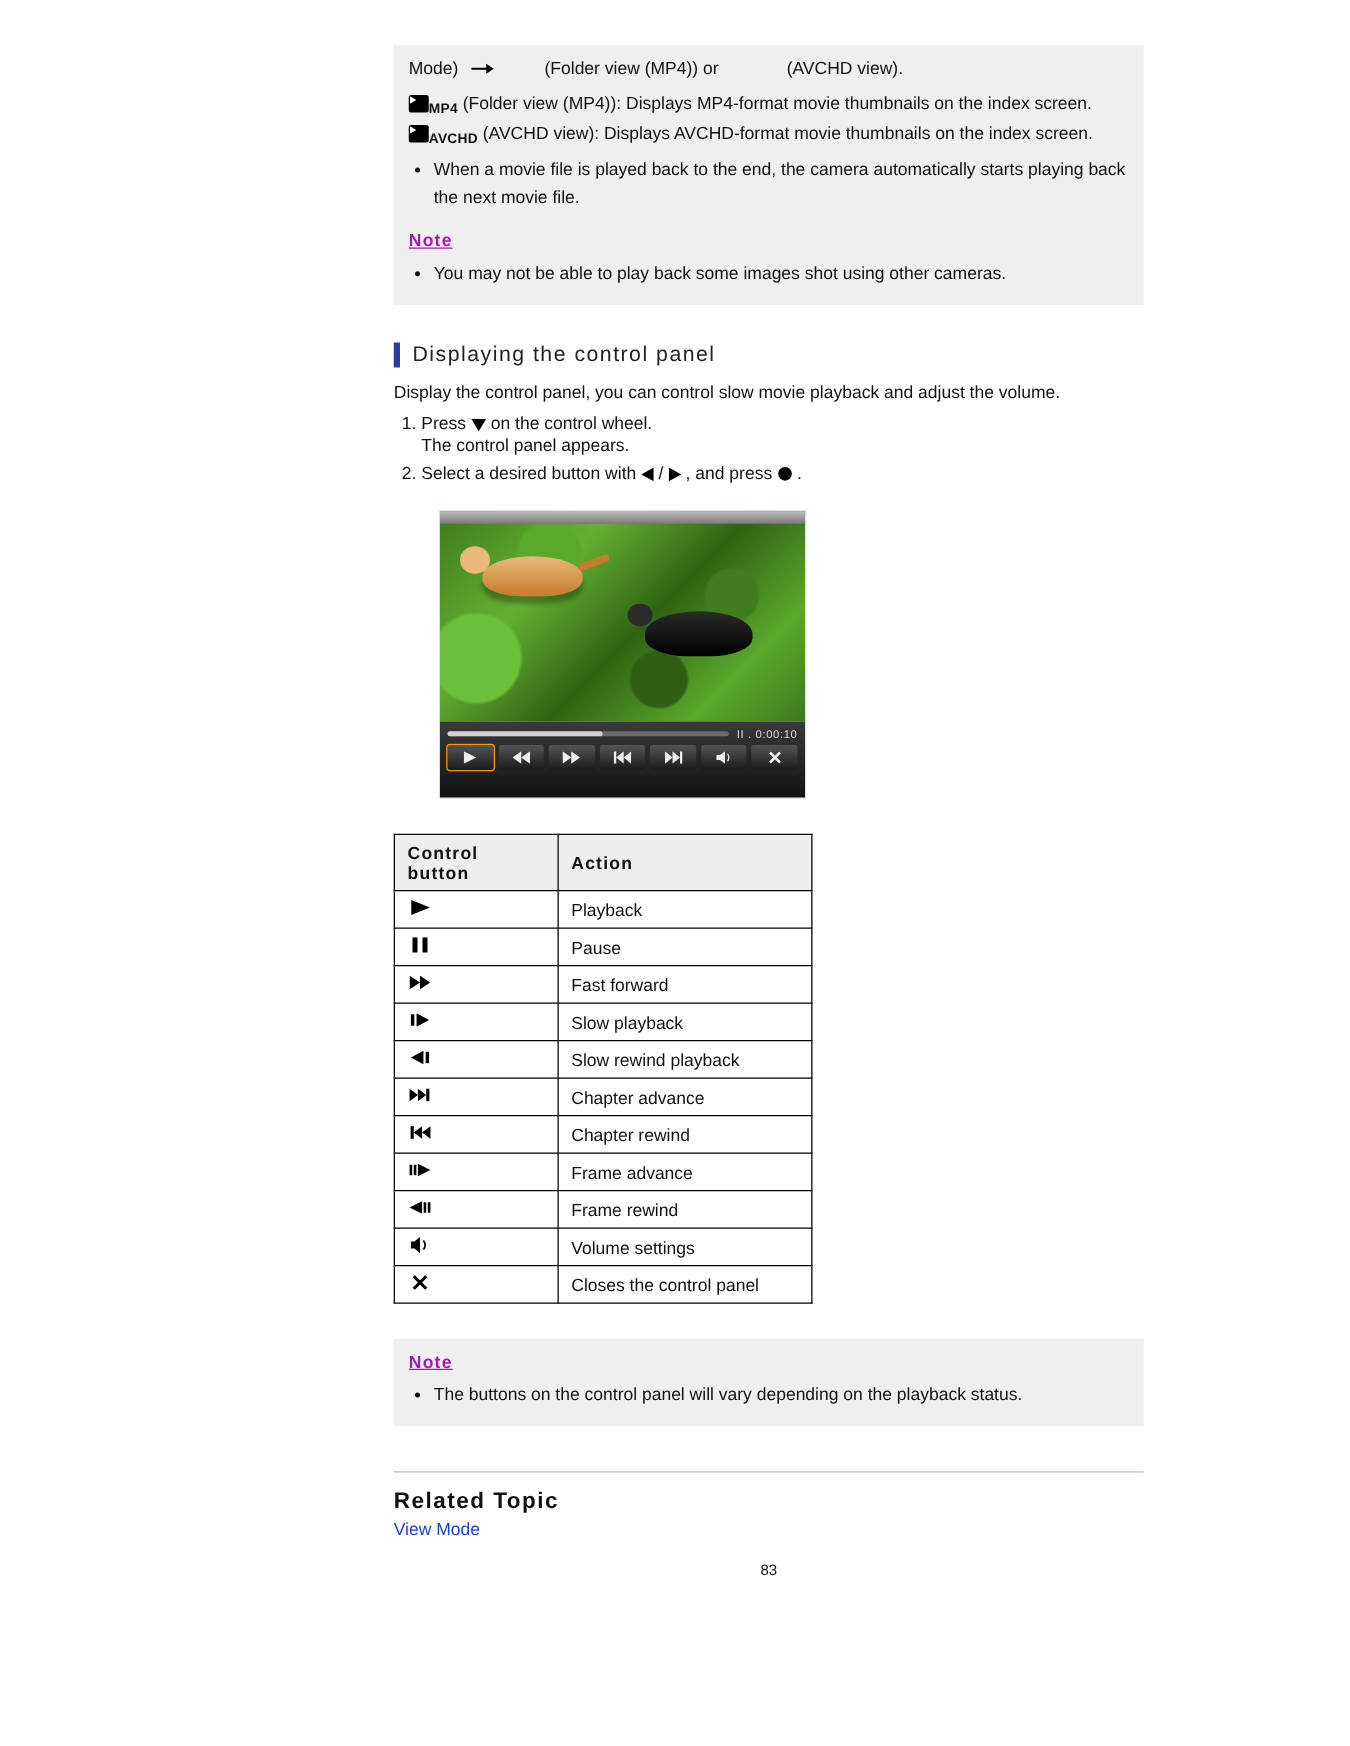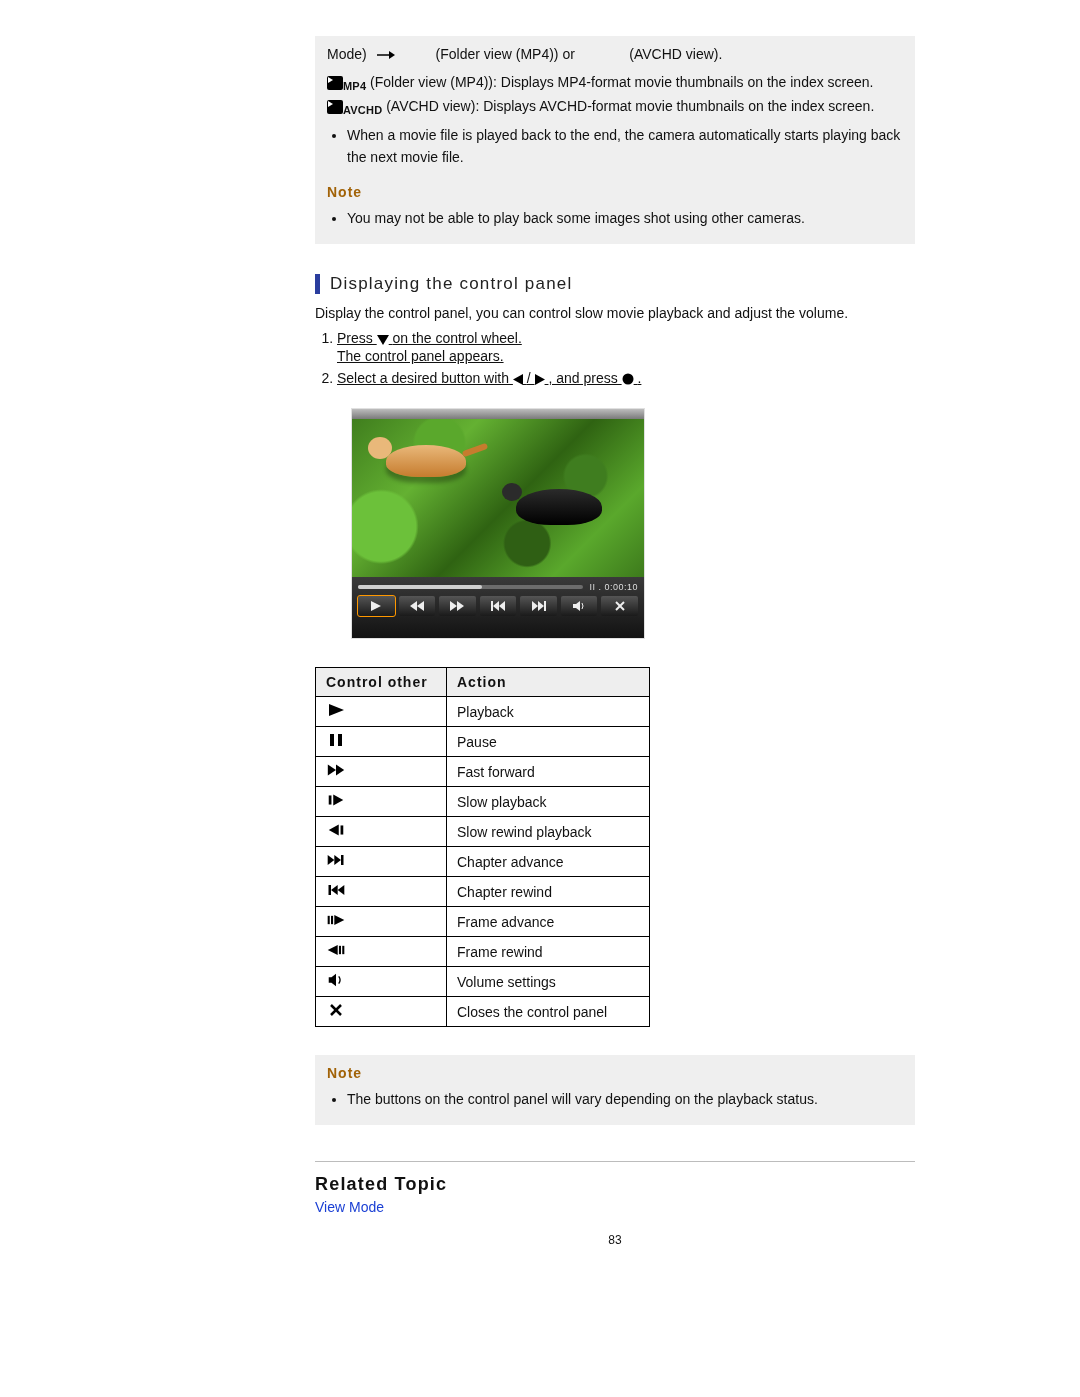--- a/index.html
+++ b/index.html
@@ -7,24 +7,24 @@
   .page{padding:36px 165px 20px 315px;}
   .gbox{background:#efefef;padding:8px 12px 10px;line-height:1.55;}
   .arrow{display:inline-block;margin:0 6px;}
   .arrow svg{vertical-align:middle;}
   .mp4badge,.avchdbadge{display:inline-block;vertical-align:-3px;position:relative;}
   .mp4badge .sq,.avchdbadge .sq{width:16px;height:14px;background:#000;border-radius:2px;display:inline-block;position:relative;}
   .mp4badge .sq::after,.avchdbadge .sq::after{content:"";position:absolute;left:1px;top:1px;width:0;height:0;border-left:5px solid #fff;border-top:3px solid transparent;border-bottom:3px solid transparent;}
   .mp4badge .lab,.avchdbadge .lab{font-weight:700;font-size:11px;letter-spacing:0.2px;}
   ul.bul{margin:4px 0 4px 20px;padding:0;}
   ul.bul li{list-style:disc;margin-bottom:4px;}
-  .note{color:#a16207;font-weight:700;letter-spacing:1px;font-size:14px;margin-top:14px;}
+  .note{color:#a21caf;font-weight:700;letter-spacing:1px;font-size:14px;margin-top:14px;text-decoration:underline;}
   h3.bar{font-size:17px;font-weight:400;letter-spacing:1.2px;color:#222;margin:30px 0 8px;padding-left:10px;border-left:5px solid #2a3d9e;}
   .body{line-height:1.6;}
-  ol.steps{margin:6px 0 10px 0;padding-left:22px;text-decoration:underline;}
+  ol.steps{margin:6px 0 10px 0;padding-left:22px;}
   ol.steps li{margin-bottom:6px;}
   .mini{display:inline-block;vertical-align:-2px;}
   .preview{margin:20px 0 28px 36px;width:292px;border:1px solid #e0e0e0;}
   .pv-img{position:relative;height:168px;overflow:hidden;}
   .grass{position:absolute;inset:0;background:
     radial-gradient(circle at 30% 20%, #5aa82c 0 10%, transparent 11%),
     radial-gradient(circle at 80% 40%, #3f7d1f 0 8%, transparent 9%),
     radial-gradient(circle at 10% 70%, #6cc13a 0 12%, transparent 13%),
     radial-gradient(circle at 60% 80%, #2f5f14 0 10%, transparent 11%),
     linear-gradient(135deg,#3d7a1c,#64b132 30%,#2f6312 55%,#5aa82c 80%,#3d7a1c);}
@@ -177,21 +177,21 @@
             </svg>
           </div>
       </div>
     </div>
   </div>
 
   
   <table class="cp">
     <tbody>
         <tr>
-      <th>Control other</th>
+      <th>Control button</th>
       <th>Action</th>
     </tr>
     <tr>
           <td class="ic"><svg class="ico" viewBox="0 0 20 14">
               <polygon points="3,1 3,13 18,7" fill="#000"></polygon>
             </svg></td>
           <td class="ac">Playback</td>
         </tr>
     <tr>
           <td class="ic"><svg class="ico" viewBox="0 0 20 14">

